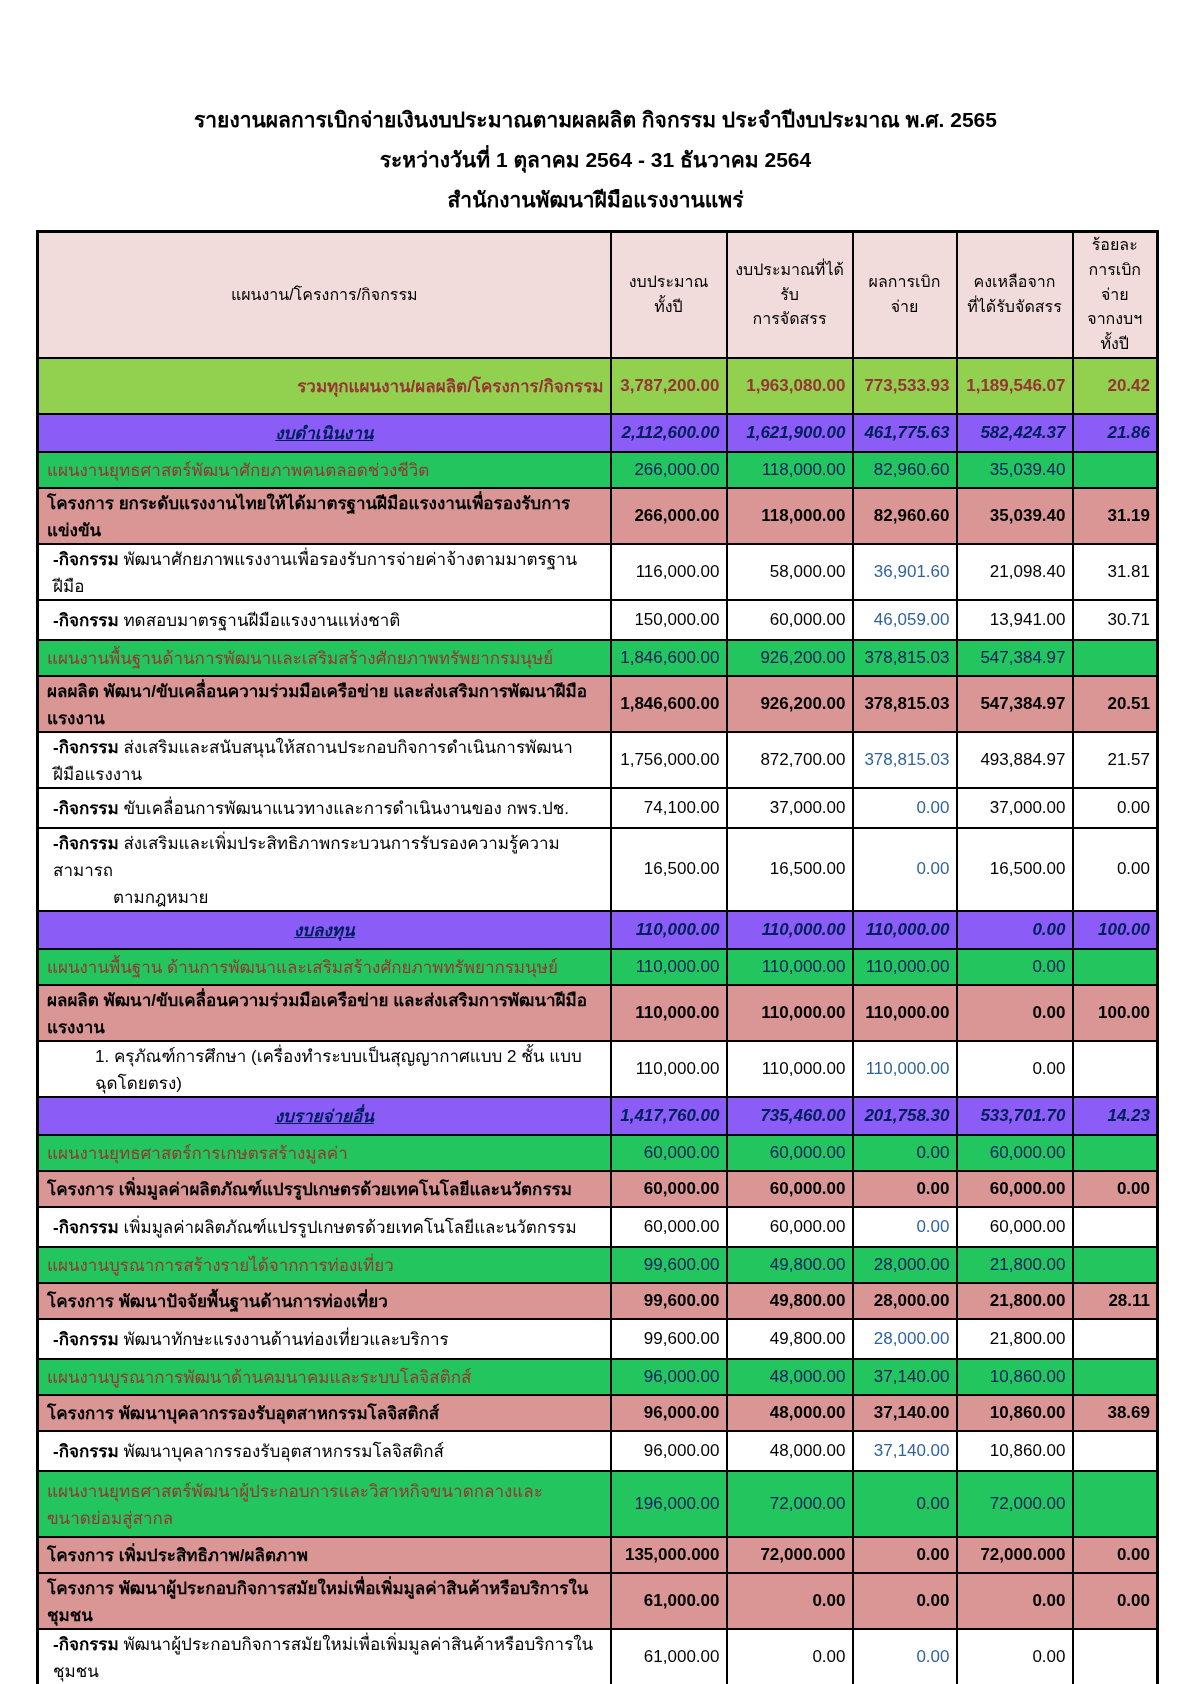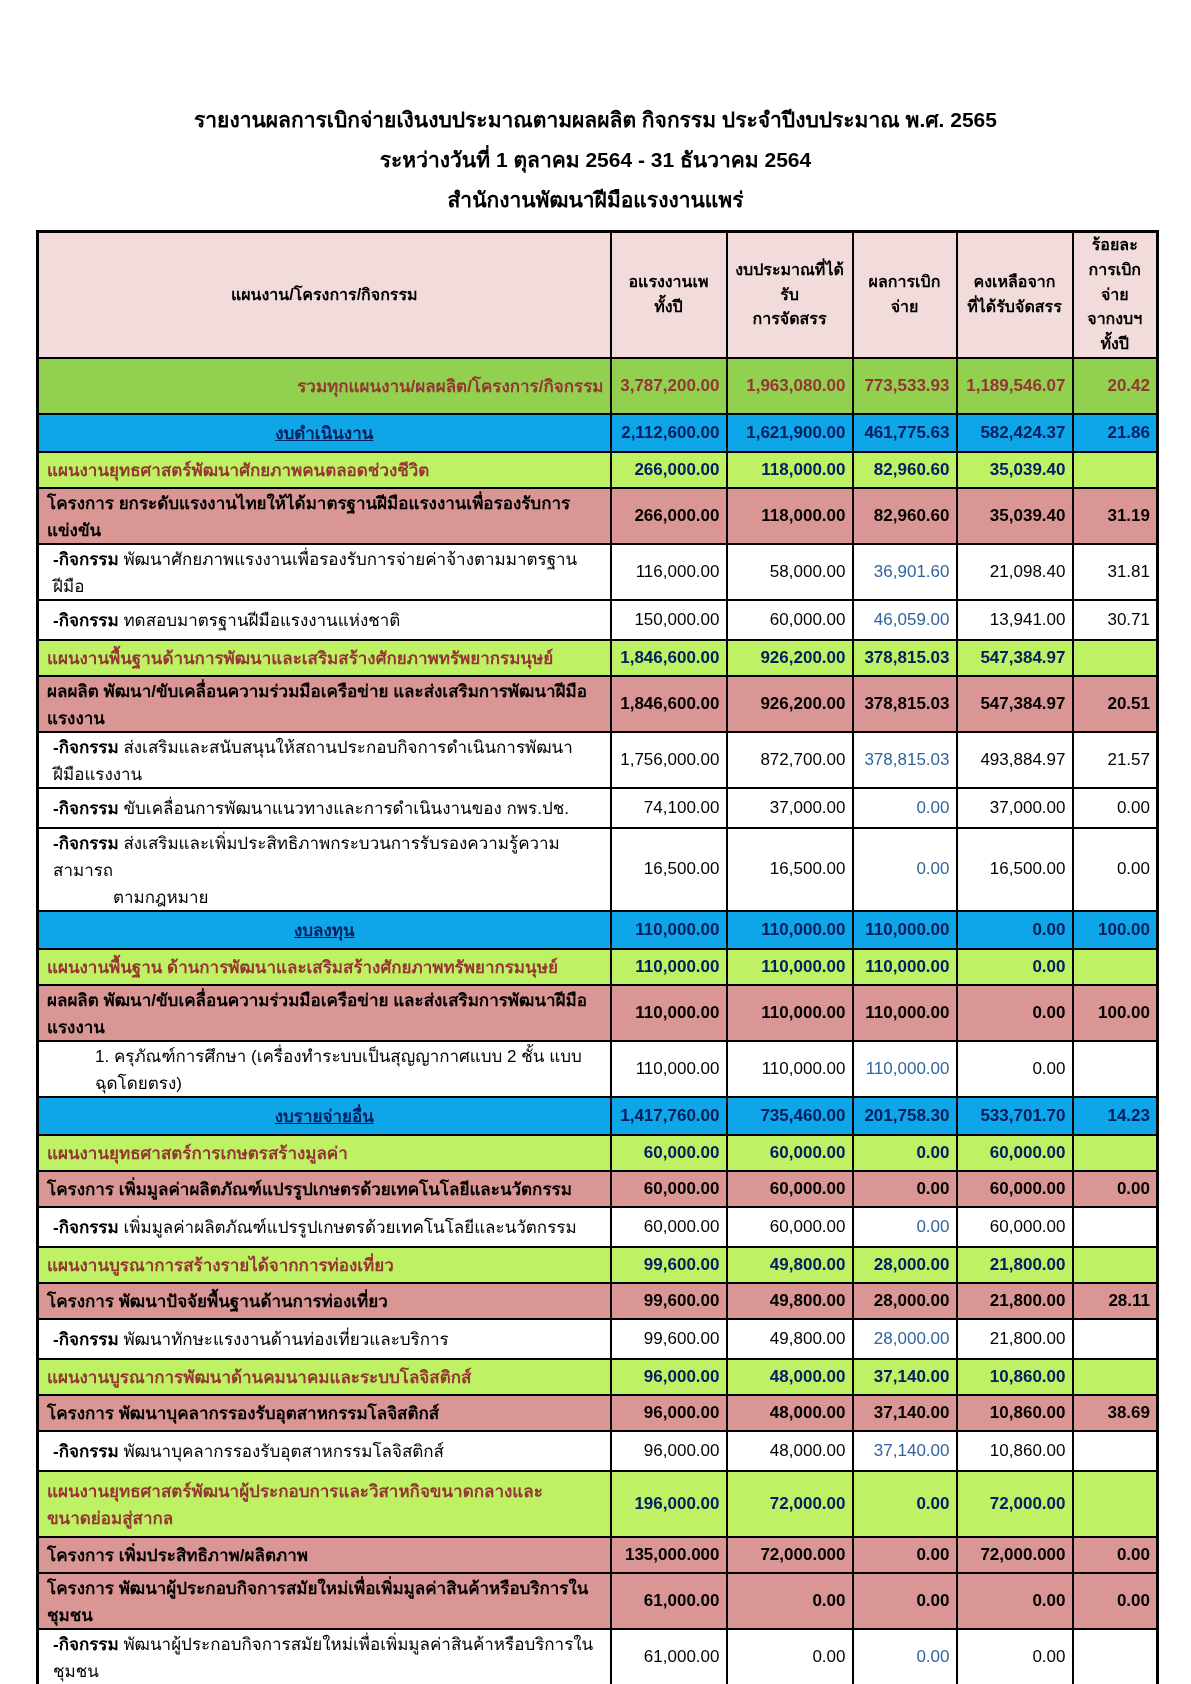--- a/index.html
+++ b/index.html
@@ -8,33 +8,33 @@
 
   .titles{position:absolute;top:100px;left:0;width:100%;text-align:center;color:#000;}
   .titles div{font-size:21px;font-weight:bold;line-height:40px;}
 
   table.budget{
     position:absolute;left:36px;top:230px;width:1120px;
     border-collapse:collapse;table-layout:fixed;
     border:3px solid #000;
   }
   th,td{border:2px solid #000;padding:0 6px;overflow:hidden;vertical-align:middle;font-size:17px;}
-  thead th{background:#F2DCDB;font-weight:bold;text-align:center;font-size:16px;line-height:1.55;height:78px;color:#000;}
+  thead th{background:#F2DCDB;font-weight:normal;text-align:center;font-size:16px;line-height:1.55;height:78px;color:#000;}
   td.num{text-align:right;white-space:nowrap;}
   td.lbl{text-align:left;}
   .l2{padding-left:60px;}
 
   
   tr.r-total td{background:#92D050;color:#963634;font-weight:bold;height:54px;}
   tr.r-total td.lbl{text-align:right;}
   
-  tr.r-budget td{background:#0ea5e9;color:#002060;font-weight:bold;height:36px;}
+  tr.r-budget td{background:#8b5cf6;color:#002060;font-weight:bold;height:36px;font-style:italic;}
   tr.r-budget td.lbl{text-align:center;text-decoration:underline;}
   
-  tr.r-plan td{background:#bef264;height:34px;font-weight:bold;color:#002060;}
+  tr.r-plan td{background:#22c55e;height:34px;font-weight:normal;color:#002060;}
   tr.r-plan td.lbl{color:#963634;padding-left:8px;}
   tr.r-plan.two td{height:64px;}
   tr.r-plan.two .l2{padding-left:0;}
   
   tr.r-project td{background:#D99694;color:#000;font-weight:bold;height:34px;}
   tr.r-project td.lbl{padding-left:8px;}
   
   tr.r-activity td, tr.r-item td{background:#fff;color:#000;font-weight:normal;height:38px;}
   tr.r-activity td.lbl{padding-left:14px;}
   tr.r-activity td.lbl b{font-weight:bold;}
@@ -61,21 +61,21 @@
       <col style="width:104px">
         <col style="width:116px">
         <col style="width:85px">
     </colgroup>
     <thead id="thead">
         <tr>
           <th>
             <div>แผนงาน/โครงการ/กิจกรรม</div>
           </th>
           <th>
-            <div>อแรงงานเพ</div>
+            <div>งบประมาณ</div>
             <div>ทั้งปี</div>
           </th>
           <th>
             <div>งบประมาณที่ได้รับ</div>
             <div>การจัดสรร</div>
           </th>
           <th>
             <div>ผลการเบิกจ่าย</div>
           </th>
           <th>

